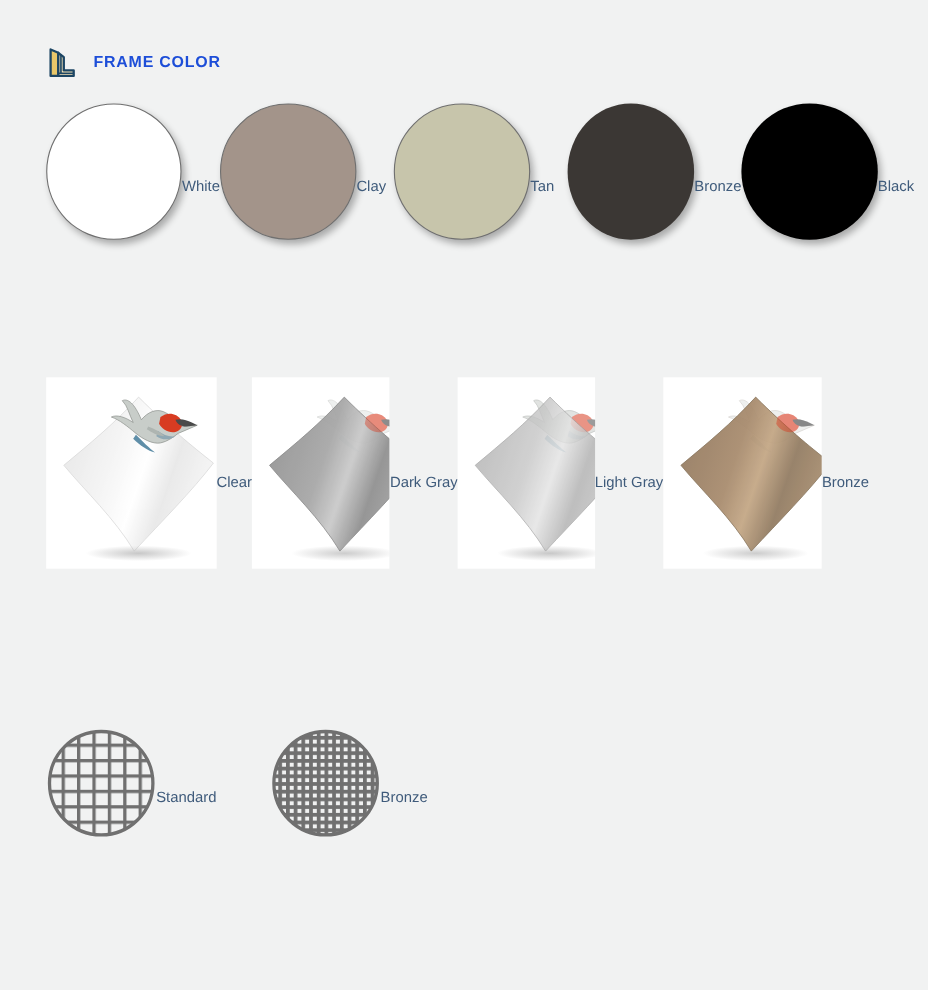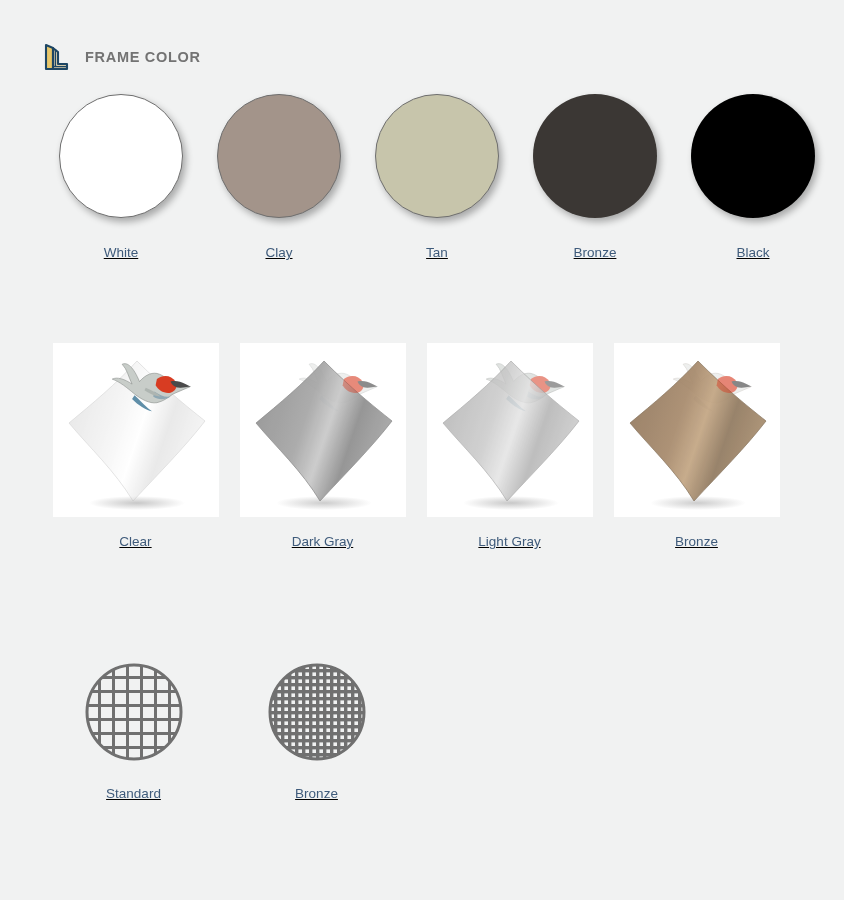--- a/index.html
+++ b/index.html
@@ -29,35 +29,33 @@
   .section-header .hdr-icon {
     width: 30px;
     height: 30px;
     flex: 0 0 30px;
     display: block;
   }
   .section-header .hdr-title {
     font-size: 14.5px;
     font-weight: bold;
     letter-spacing: 0.7px;
-    color: #737373;
+    color: #1d4ed8;
     text-transform: uppercase;
     white-space: nowrap;
   }
 
   
   .swatch-row {
     display: flex;
     padding-left: 42px;
   }
   .swatch {
     display: flex;
-    flex-direction: column;
     align-items: center;
-    text-decoration: underline;
   }
   .swatch-label {
     font-size: 13.5px;
     color: #3f5b7b;
     text-align: center;
     white-space: nowrap;
   }
 
   
   #frame-section { position: absolute; top: 42px; left: 0; right: 0; }
@@ -87,21 +85,21 @@
     position: absolute;
     inset: 0;
     width: 166px;
     height: 174px;
     display: block;
   }
   #glaze-swatches .swatch-label { margin-top: 17px; }
 
   
   #screen-section { position: absolute; top: 640px; left: 0; right: 0; }
-  #screen-swatches { margin-top: 22px; }
+  #screen-swatches { margin-top: 22px; gap: 21px; }
   #screen-swatches .swatch { width: 183px; }
   .screen-disc { width: 100px; height: 100px; display: block; }
   #screen-swatches .swatch-label { margin-top: 24px; }
 </style>
 </head>
 <body>
 
 <div class="page">
 
   <div id="frame-section">

